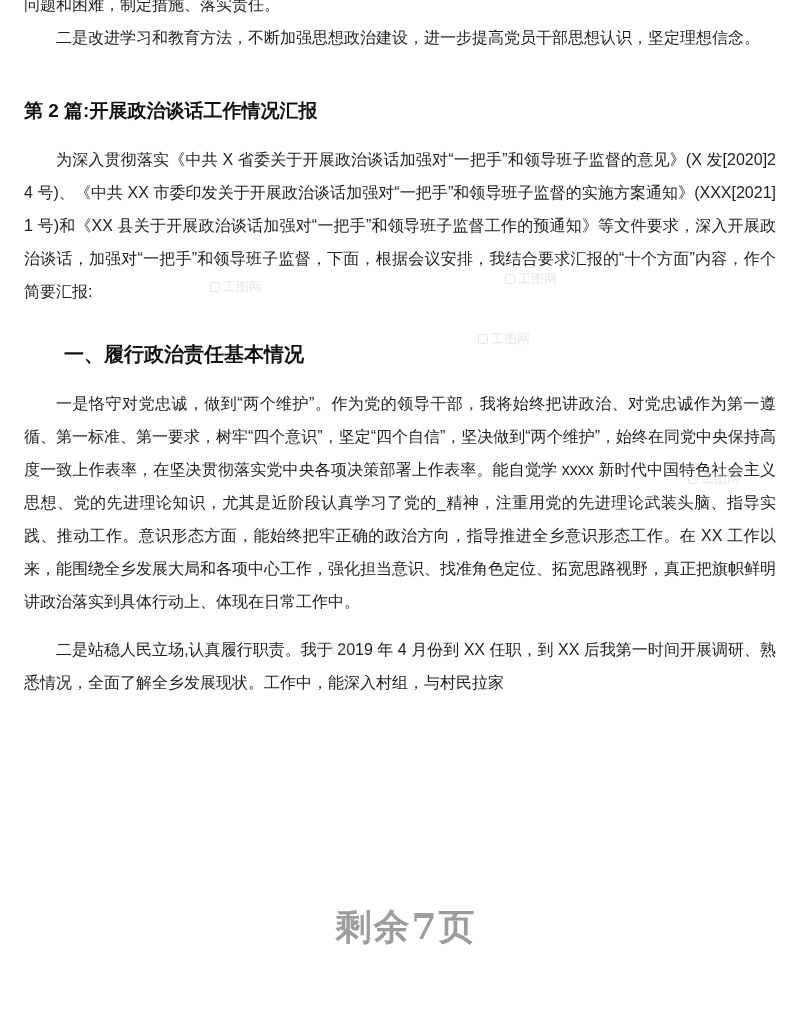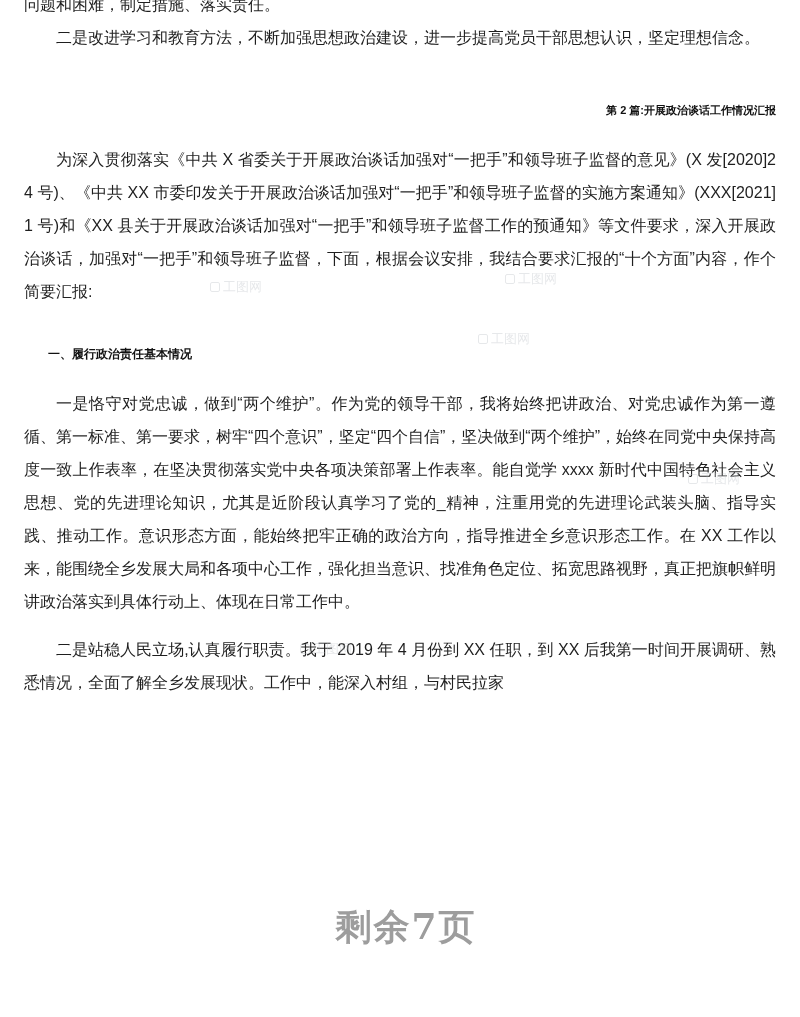--- a/index.html
+++ b/index.html
@@ -22,30 +22,30 @@
     line-height: 33px;
     color: #1f1f1f;
     text-align: justify;
     margin: 0;
     word-break: break-all;
   }
   .indent { text-indent: 2em; }
   .clipped { margin-top: -12px; }
   .para-intro { margin-top: 0; font-family: Liberation Serif, serif; }
   .chapter-heading {
-    font-size: 11px;
+    font-size: 19px;
     line-height: 33px;
     font-weight: bold;
     color: #111111;
-    text-align: right;
+    text-align: left;
     margin: 40px 0 12px 0;
   }
   .para-policy { margin-top: 16px; }
   .section-heading {
-    font-size: 12px;
+    font-size: 20px;
     line-height: 33px;
     font-weight: bold;
     color: #111111;
     margin: 30px 0 10px 0;
     padding-left: 2em;
     font-family: Liberation Serif, serif;
   }
   .para-duty { margin-top: 16px; }
   .para-stance { margin-top: 15px; }
   .footer-notice {

